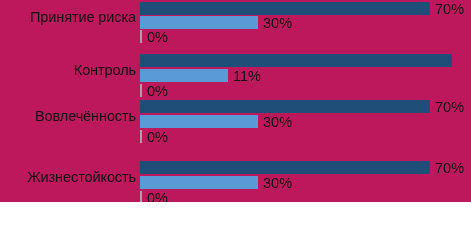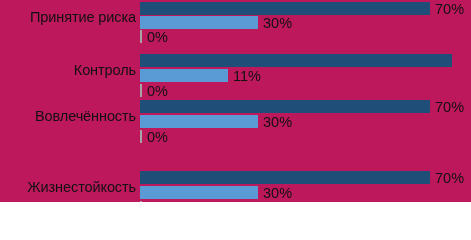--- a/index.html
+++ b/index.html
@@ -123,21 +123,21 @@
       <div class="bar series-1" style="width:118px;"></div>
       <div class="bar-value" style="left:118px;">30%</div>
     </div>
 
     <div class="bar-row" style="top:32px;">
       <div class="bar series-2" style="width:2px;"></div>
       <div class="bar-value" style="left:2px;">0%</div>
     </div>
   </div>
 
-  <div class="category-group" style="top:169px;height:43px;">
+  <div class="category-group" style="top:159px;height:43px;">
     <div class="category-label" style="top:11px;">Жизнестойкость</div>
 
     <div class="bar-row" style="top:2px;">
       <div class="bar series-0" style="width:290px;"></div>
       <div class="bar-value" style="left:290px;">70%</div>
     </div>
 
     <div class="bar-row" style="top:17px;">
       <div class="bar series-1" style="width:118px;"></div>
       <div class="bar-value" style="left:118px;">30%</div>

